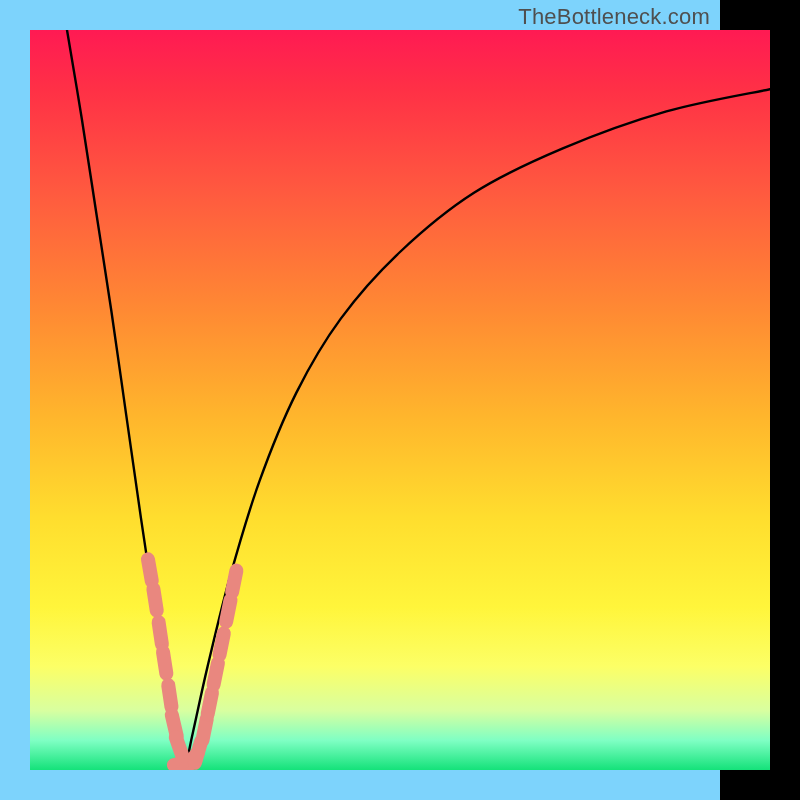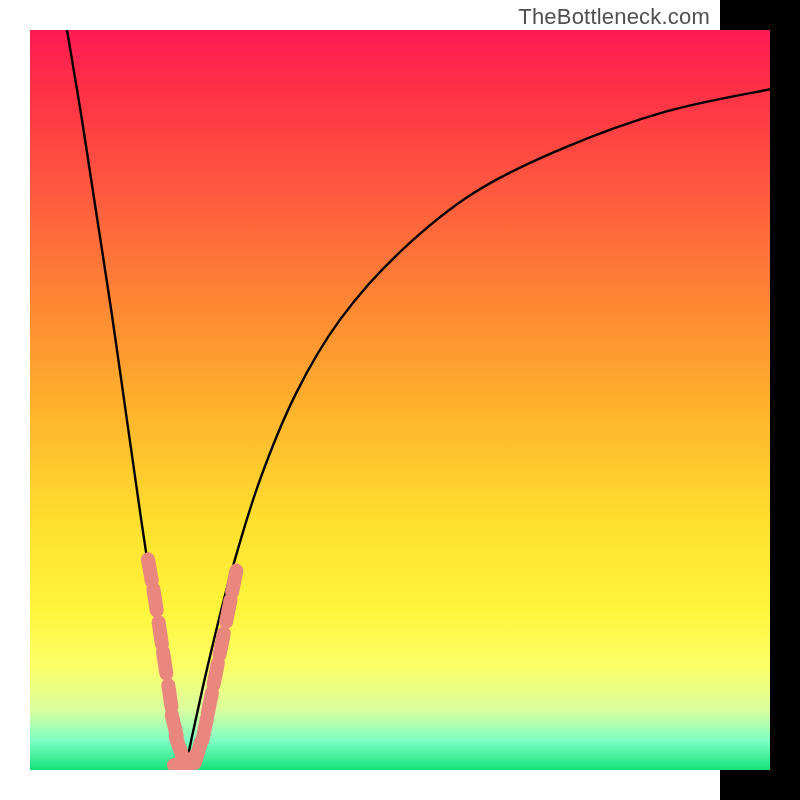--- a/index.html
+++ b/index.html
@@ -8,21 +8,21 @@
     width: 800px;
     height: 800px;
     overflow: hidden;
     font-family: Arial, Helvetica, sans-serif;
     background: #000;
   }
   .frame {
     position: relative;
     width: 720px;
     height: 800px;
-    background: #ffffff;
+    background: #7dd3fc;
   }
   .plot-area {
     position: absolute;
     left: 30px;
     top: 30px;
     width: 740px;
     height: 740px;
     overflow: hidden;
   }
   .gradient-bg {

